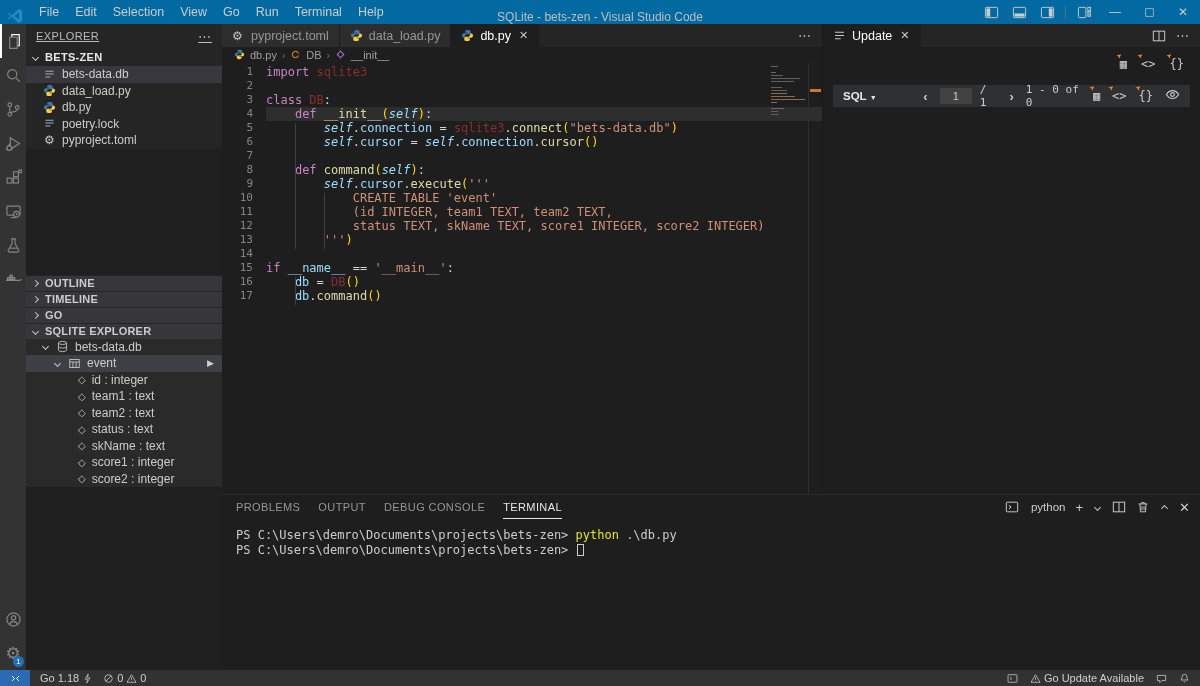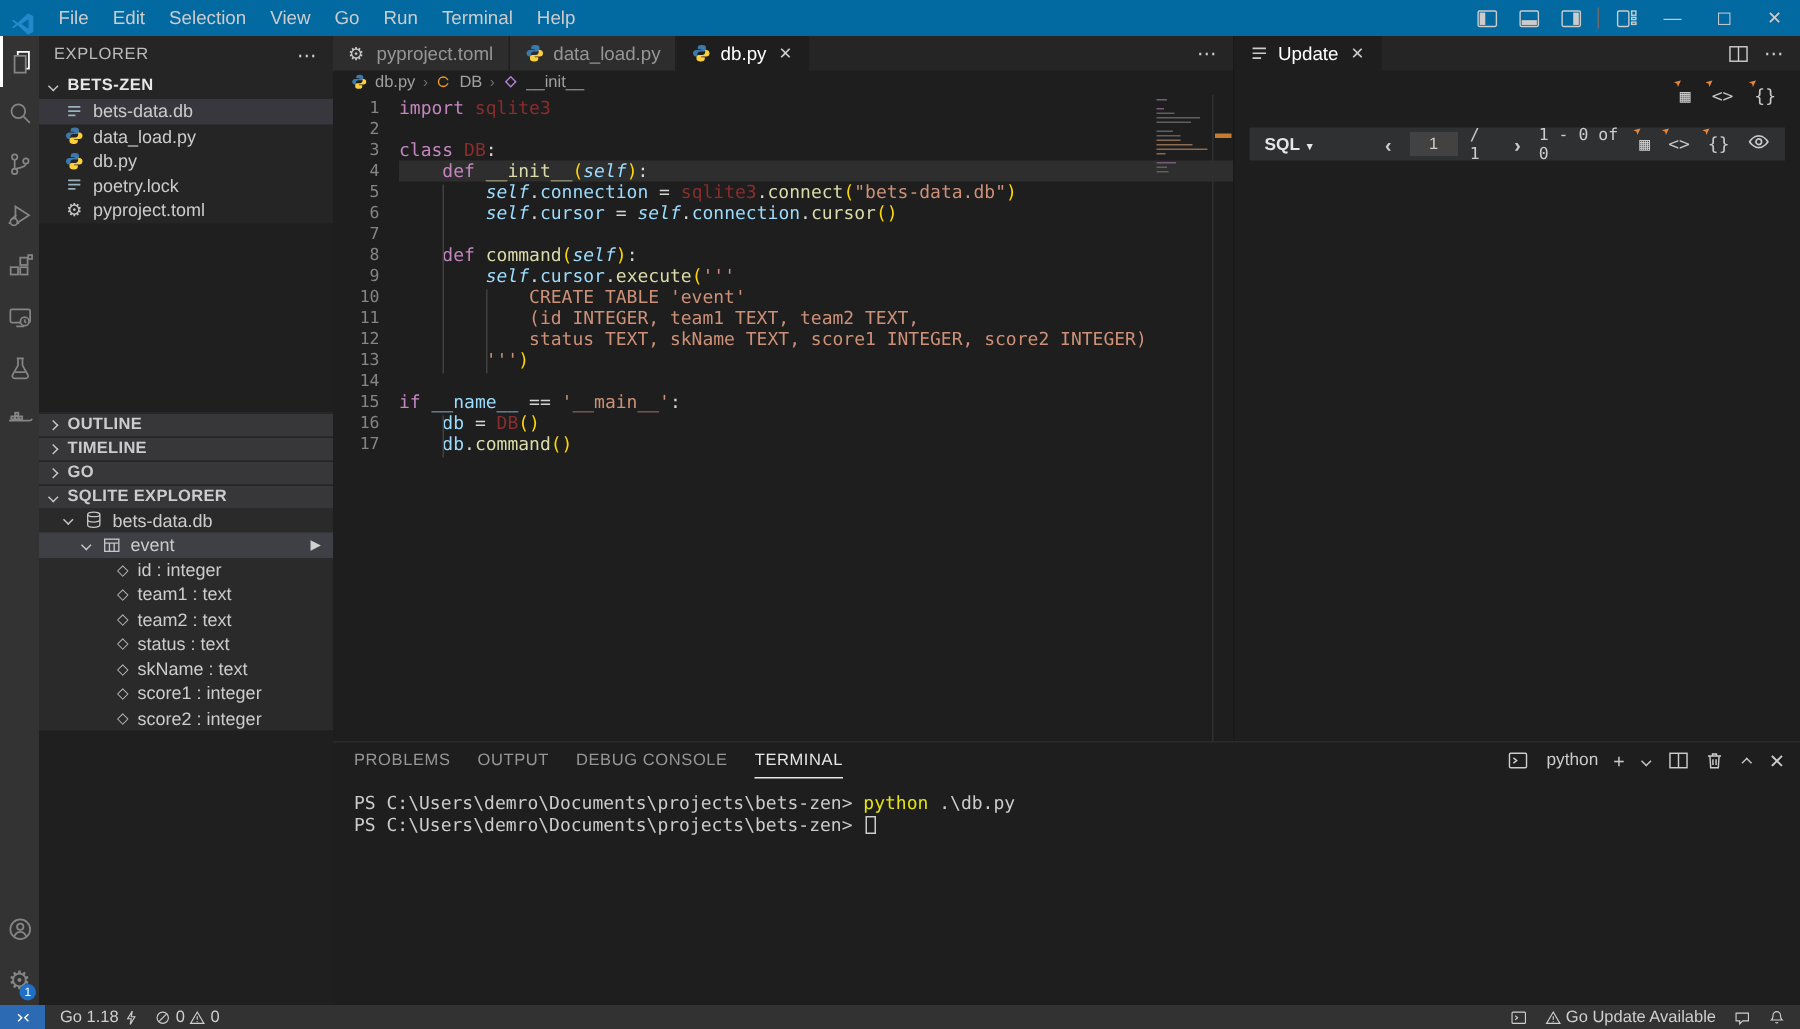--- a/index.html
+++ b/index.html
@@ -27,21 +27,21 @@
   .ab-bottom { margin-top:auto; display:flex; flex-direction:column; width:100%; }
   .ab-item { width:100%; height:34px; display:flex; align-items:center; justify-content:center; position:relative; }
   .ab-item svg { width:17px; height:17px; stroke:#858585; fill:none; stroke-width:1.1; }
   .ab-item.active { border-left:2px solid #ffffff; }
   .ab-item.active svg { stroke:#ffffff; }
   .ab-badge { position:absolute; right:2px; bottom:3px; background:#1f6fc4; color:#fff; font-size:8px; width:11px; height:11px; border-radius:50%; display:flex; align-items:center; justify-content:center; }
   .gear-ch { font-size:17px; color:#858585; line-height:1; }
 
   
   .sidebar { width:196px; background:#252526; display:flex; flex-direction:column; flex:0 0 auto; color:#cccccc; min-height:0; }
-  .sb-header { height:24px; display:flex; align-items:center; padding:0 10px; font-size:11px; color:#bbbbbb; letter-spacing:.4px; flex:0 0 auto; }
+  .sb-header { height:24px; display:flex; align-items:center; padding:0 10px; font-size:11px; color:#bbbbbb; letter-spacing:.4px; flex:0 0 auto;text-decoration:underline; }
   .sb-dots { margin-left:auto; color:#cccccc; font-size:13px; letter-spacing:1px; }
   .proj-row { height:18px; display:flex; align-items:center; padding-left:4px; font-weight:bold; font-size:11px; color:#e7e7e7; letter-spacing:.3px; }
   .file-row { height:16.5px; display:flex; align-items:center; padding-left:16px; font-size:12px; color:#cccccc; }
   .file-row.selected { background:#37373d; }
   .file-row .icn, .tree-row .icn { width:15px; height:15px; margin-right:5px; display:inline-flex; align-items:center; justify-content:center; flex:0 0 auto; }
   .file-row .icn svg, .tree-row .icn svg { width:13px; height:13px; }
   .sb-fill1 { height:126px; background:#1f1f1f; flex:0 0 auto; }
   .sb-fill2 { flex:1 1 auto; background:#1f1f1f; }
   .sect-h { height:16px; background:#37373a; border-top:1px solid #252526; display:flex; align-items:center; padding-left:4px; font-size:11px; font-weight:bold; color:#cccccc; letter-spacing:.2px; flex:0 0 auto; }
   .tree-wrap { background:#2a2a2b; }
@@ -136,20 +136,21 @@
     <nav class="menus" id="menu-bar">
         <span class="menu-item">File</span>
         <span class="menu-item">Edit</span>
         <span class="menu-item">Selection</span>
         <span class="menu-item">View</span>
         <span class="menu-item">Go</span>
         <span class="menu-item">Run</span>
         <span class="menu-item">Terminal</span>
         <span class="menu-item">Help</span>
       </nav>
+    <div class="tb-title">SQLite - bets-zen - Visual Studio Code</div>
     <div class="tb-right">
       <span class="tb-ico">
           <svg viewBox="0 0 16 16" width="15" height="15">
             <rect x="1.5" y="2.5" width="13" height="11" rx="1" stroke="#ccc" fill="none"></rect>
             <rect x="2.6" y="3.6" width="4" height="8.8" fill="#ccc"></rect>
           </svg>
         </span>
       <span class="tb-ico">
           <svg viewBox="0 0 16 16" width="15" height="15">
             <rect x="1.5" y="2.5" width="13" height="11" rx="1" stroke="#ccc" fill="none"></rect>

